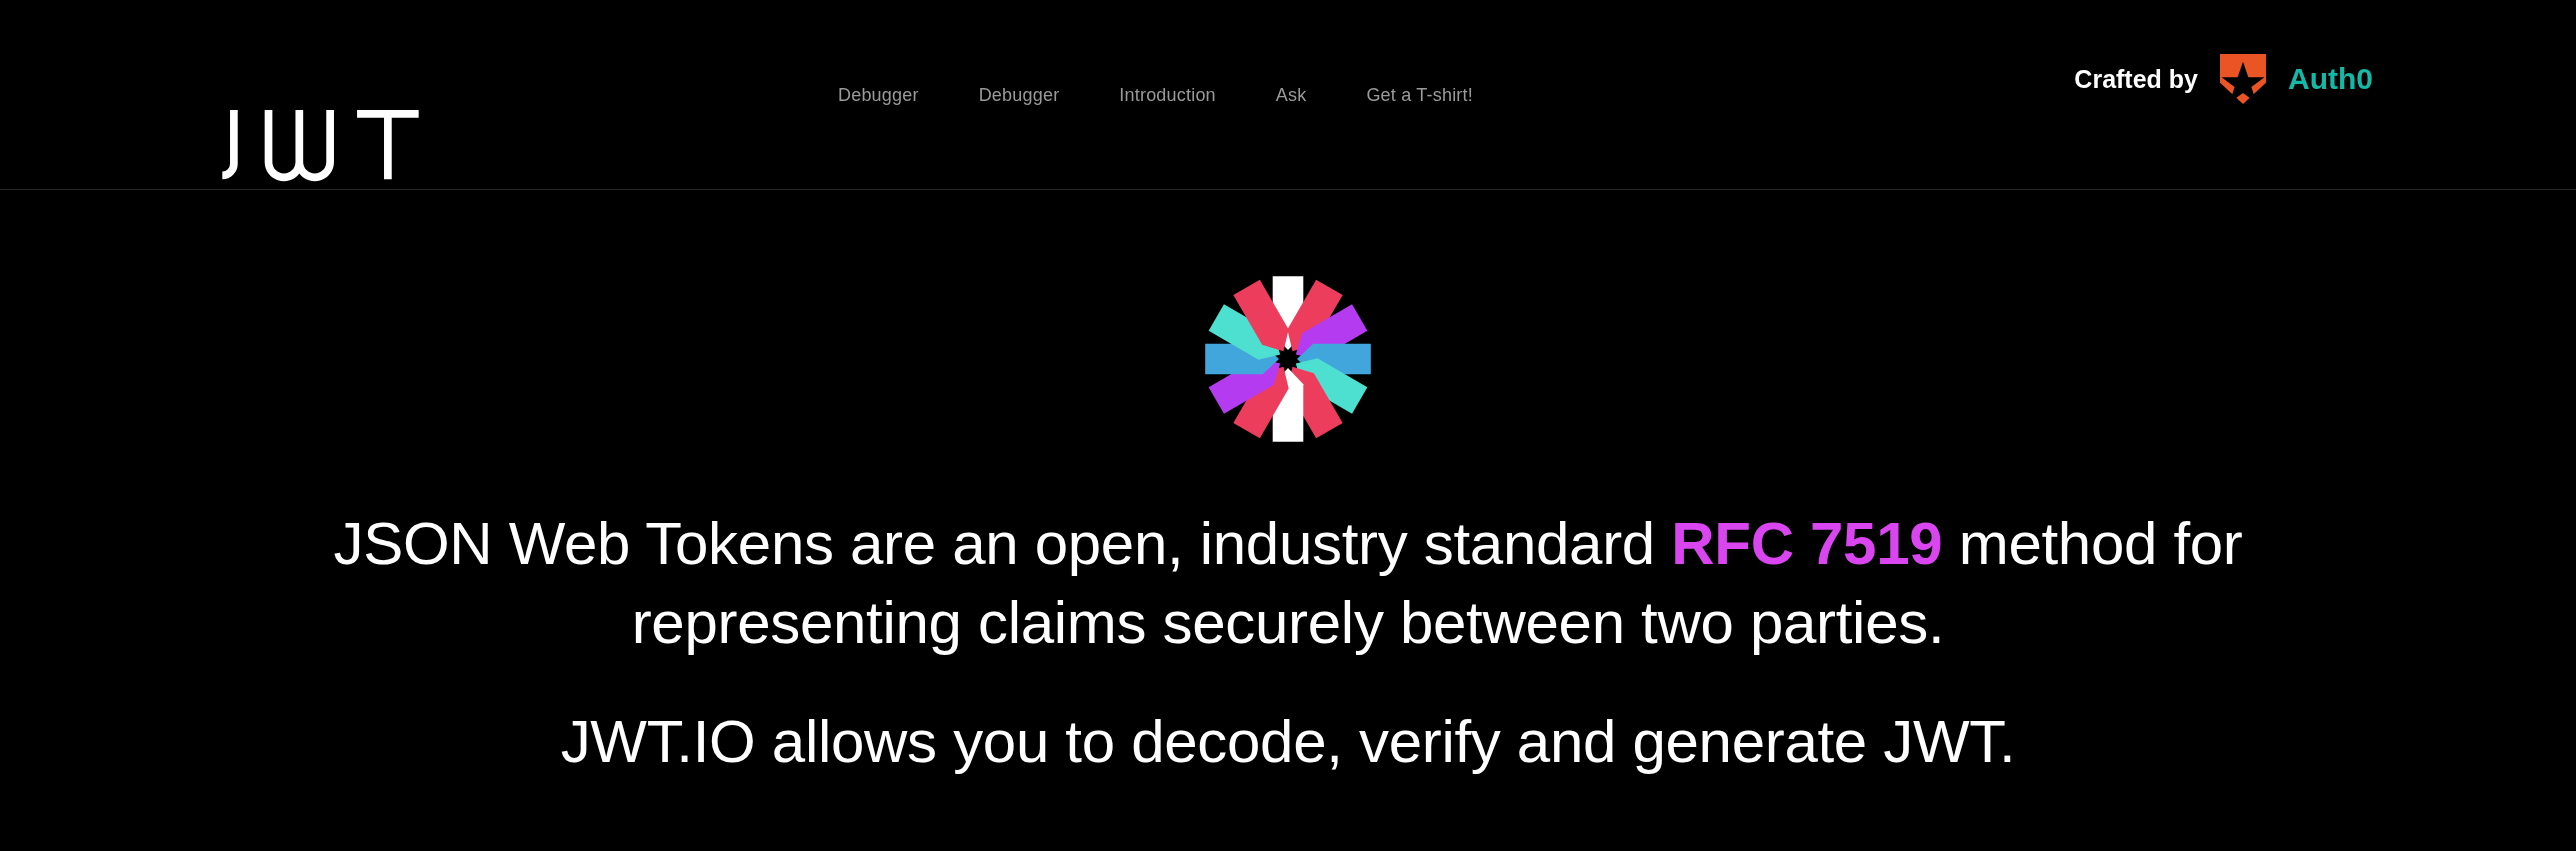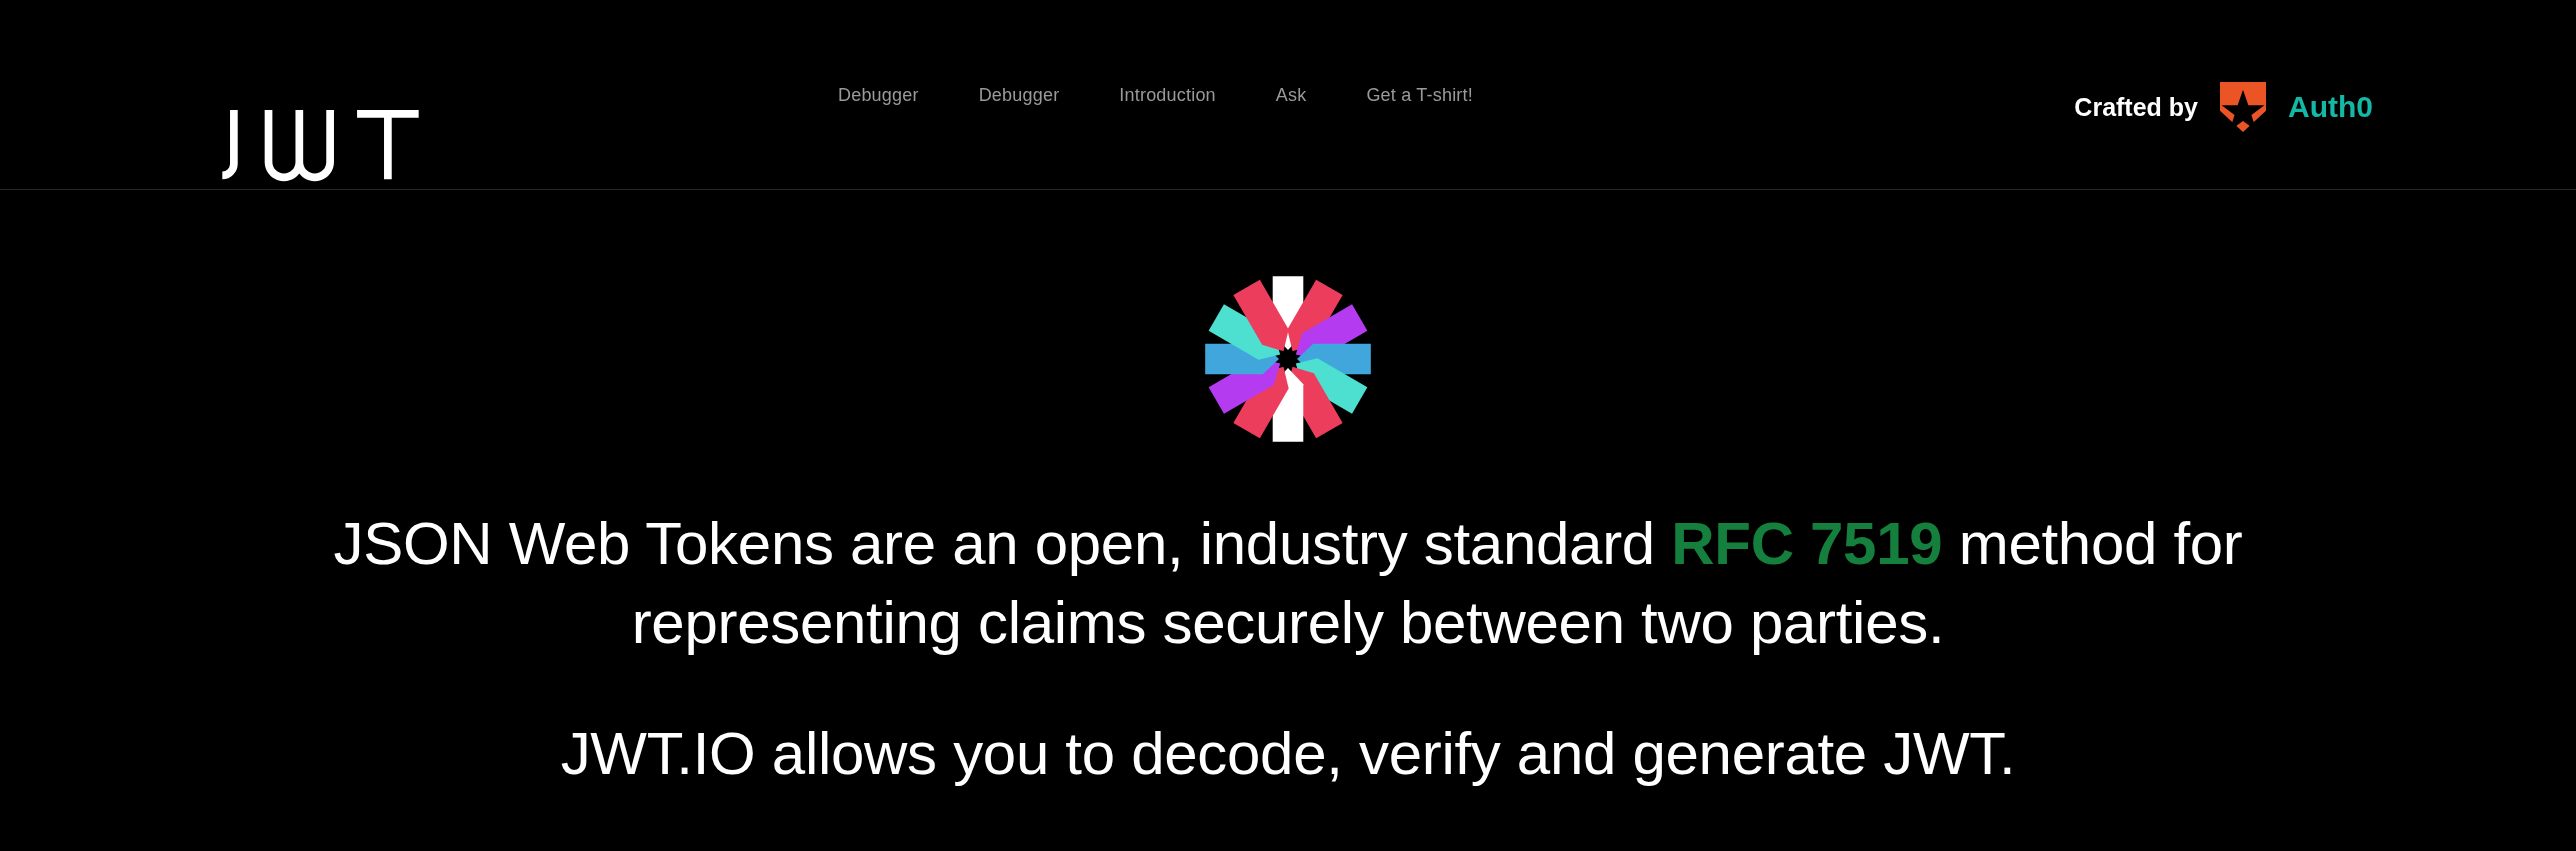--- a/index.html
+++ b/index.html
@@ -53,21 +53,20 @@
   
   #crafted-by{
     position:absolute;
     right:203px;
     top:0;
     height:158px;
     display:flex;
     align-items:center;
     gap:22px;
     text-decoration:none;
-    margin-top:28px;
   }
   #crafted-by-label{
     color:#ffffff;
     font-size:25px;
     font-weight:bold;
     white-space:nowrap;
     line-height:1;
   }
   #auth0-shield{ display:block; width:46px; height:50px; }
   #auth0-wordmark{
@@ -102,23 +101,23 @@
     padding:0 116px;
   }
   .hero-paragraph{
     color:#ffffff;
     font-size:60px;
     font-weight:400;
     line-height:1.32;
     letter-spacing:-0.3px;
   }
   #hero-paragraph-1{ max-width:2221px; margin:0 auto; }
-  #hero-paragraph-2{ margin-top:52px; }
+  #hero-paragraph-2{ margin-top:40px; }
   #rfc-link{
-    color:#15803d;
+    color:#d946ef;
     font-weight:bold;
     text-decoration:none;
     cursor:pointer;
   }
 </style>
 </head>
 <body>
 
 <header id="site-header">
 

